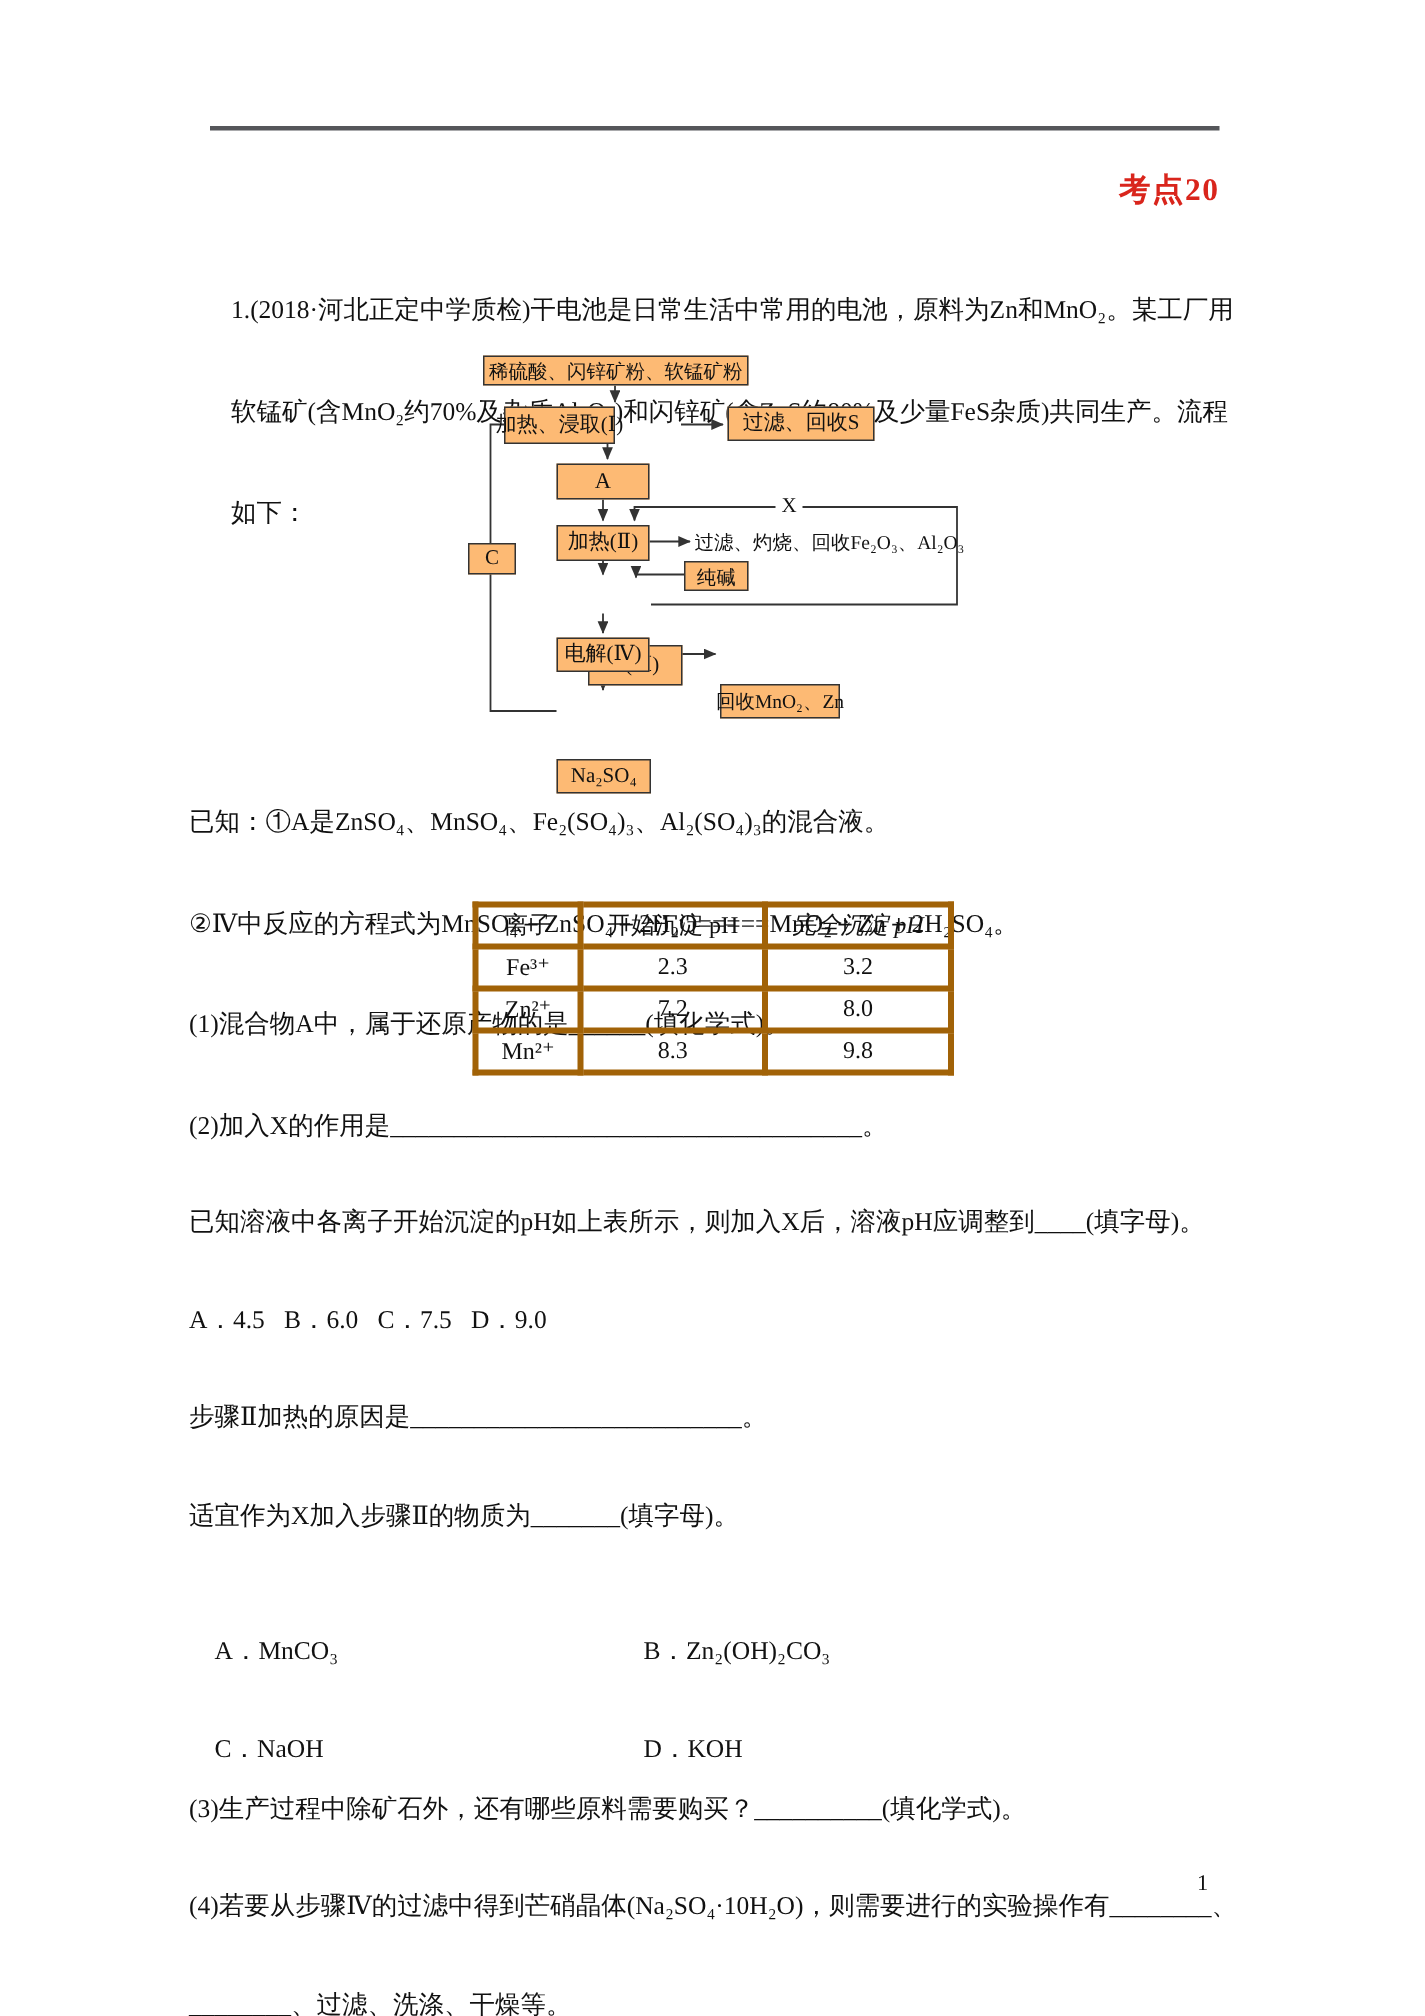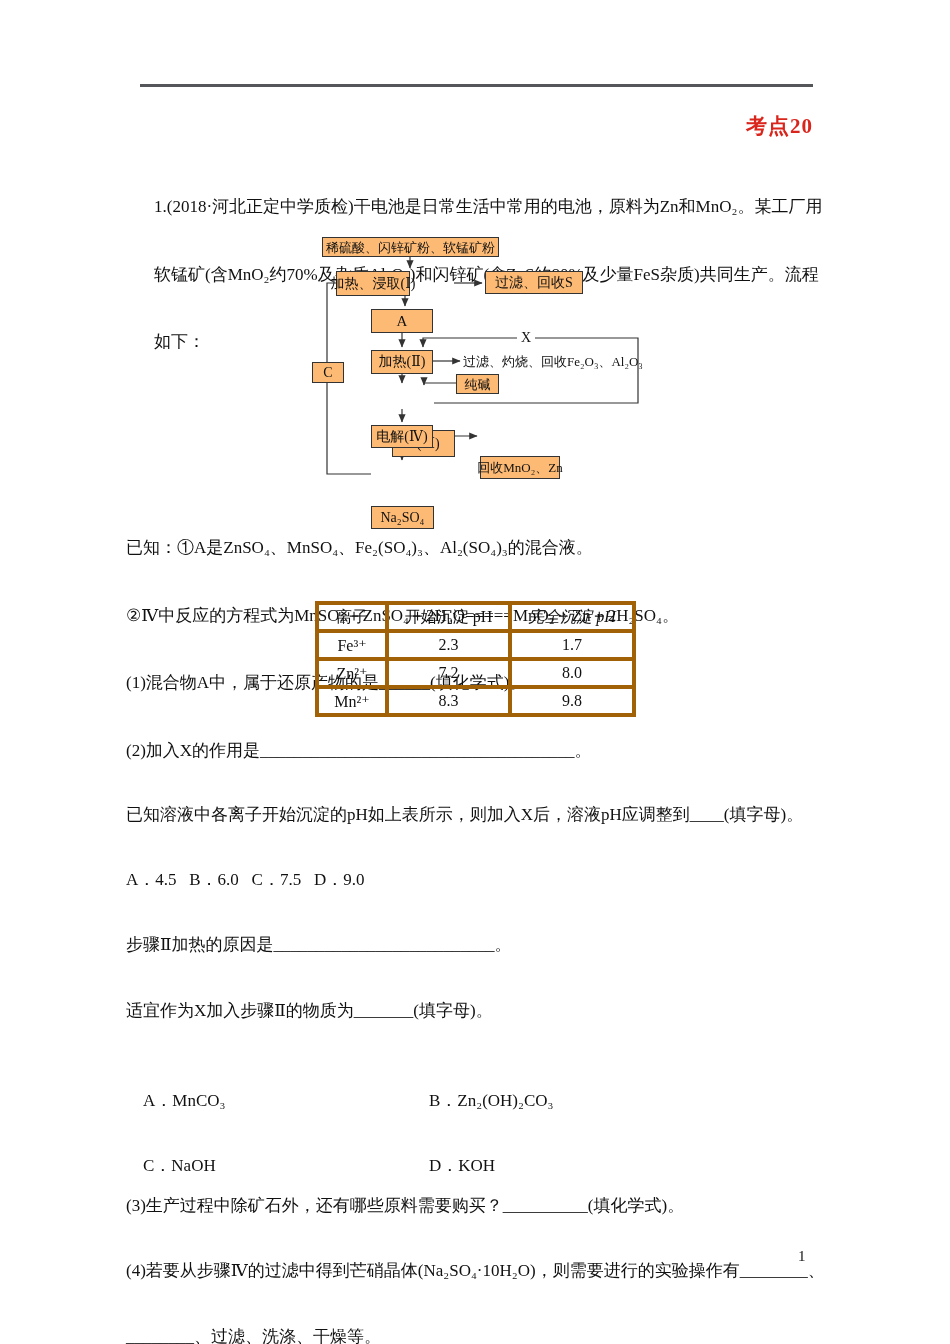--- a/index.html
+++ b/index.html
@@ -115,21 +115,21 @@
 <table class="ph-table">
   <tbody>
       <tr>
     <th class="c0">离子</th>
     <th class="c1">开始沉淀 pH</th>
     <th class="c2">完全沉淀 pH</th>
   </tr>
   <tr>
     <td>Fe³⁺</td>
     <td>2.3</td>
-    <td>1.7</td>
+    <td>3.2</td>
   </tr>
   <tr>
     <td>Zn²⁺</td>
     <td>7.2</td>
     <td>8.0</td>
   </tr>
   <tr>
     <td>Mn²⁺</td>
     <td>8.3</td>
     <td>9.8</td>

